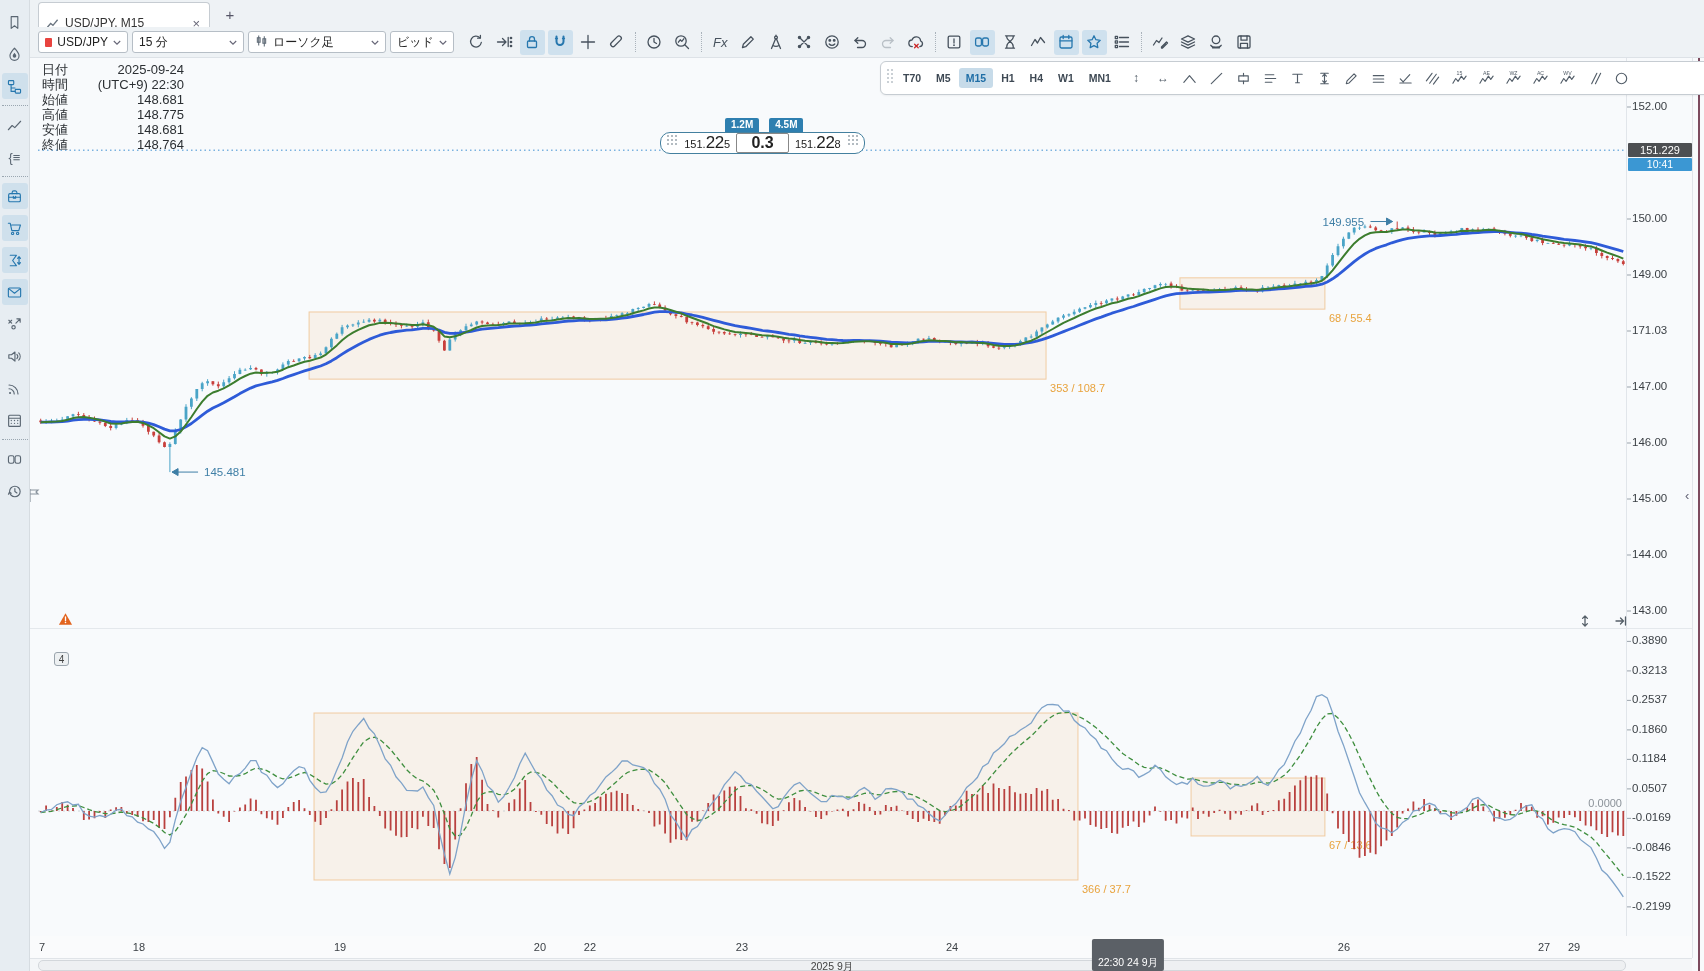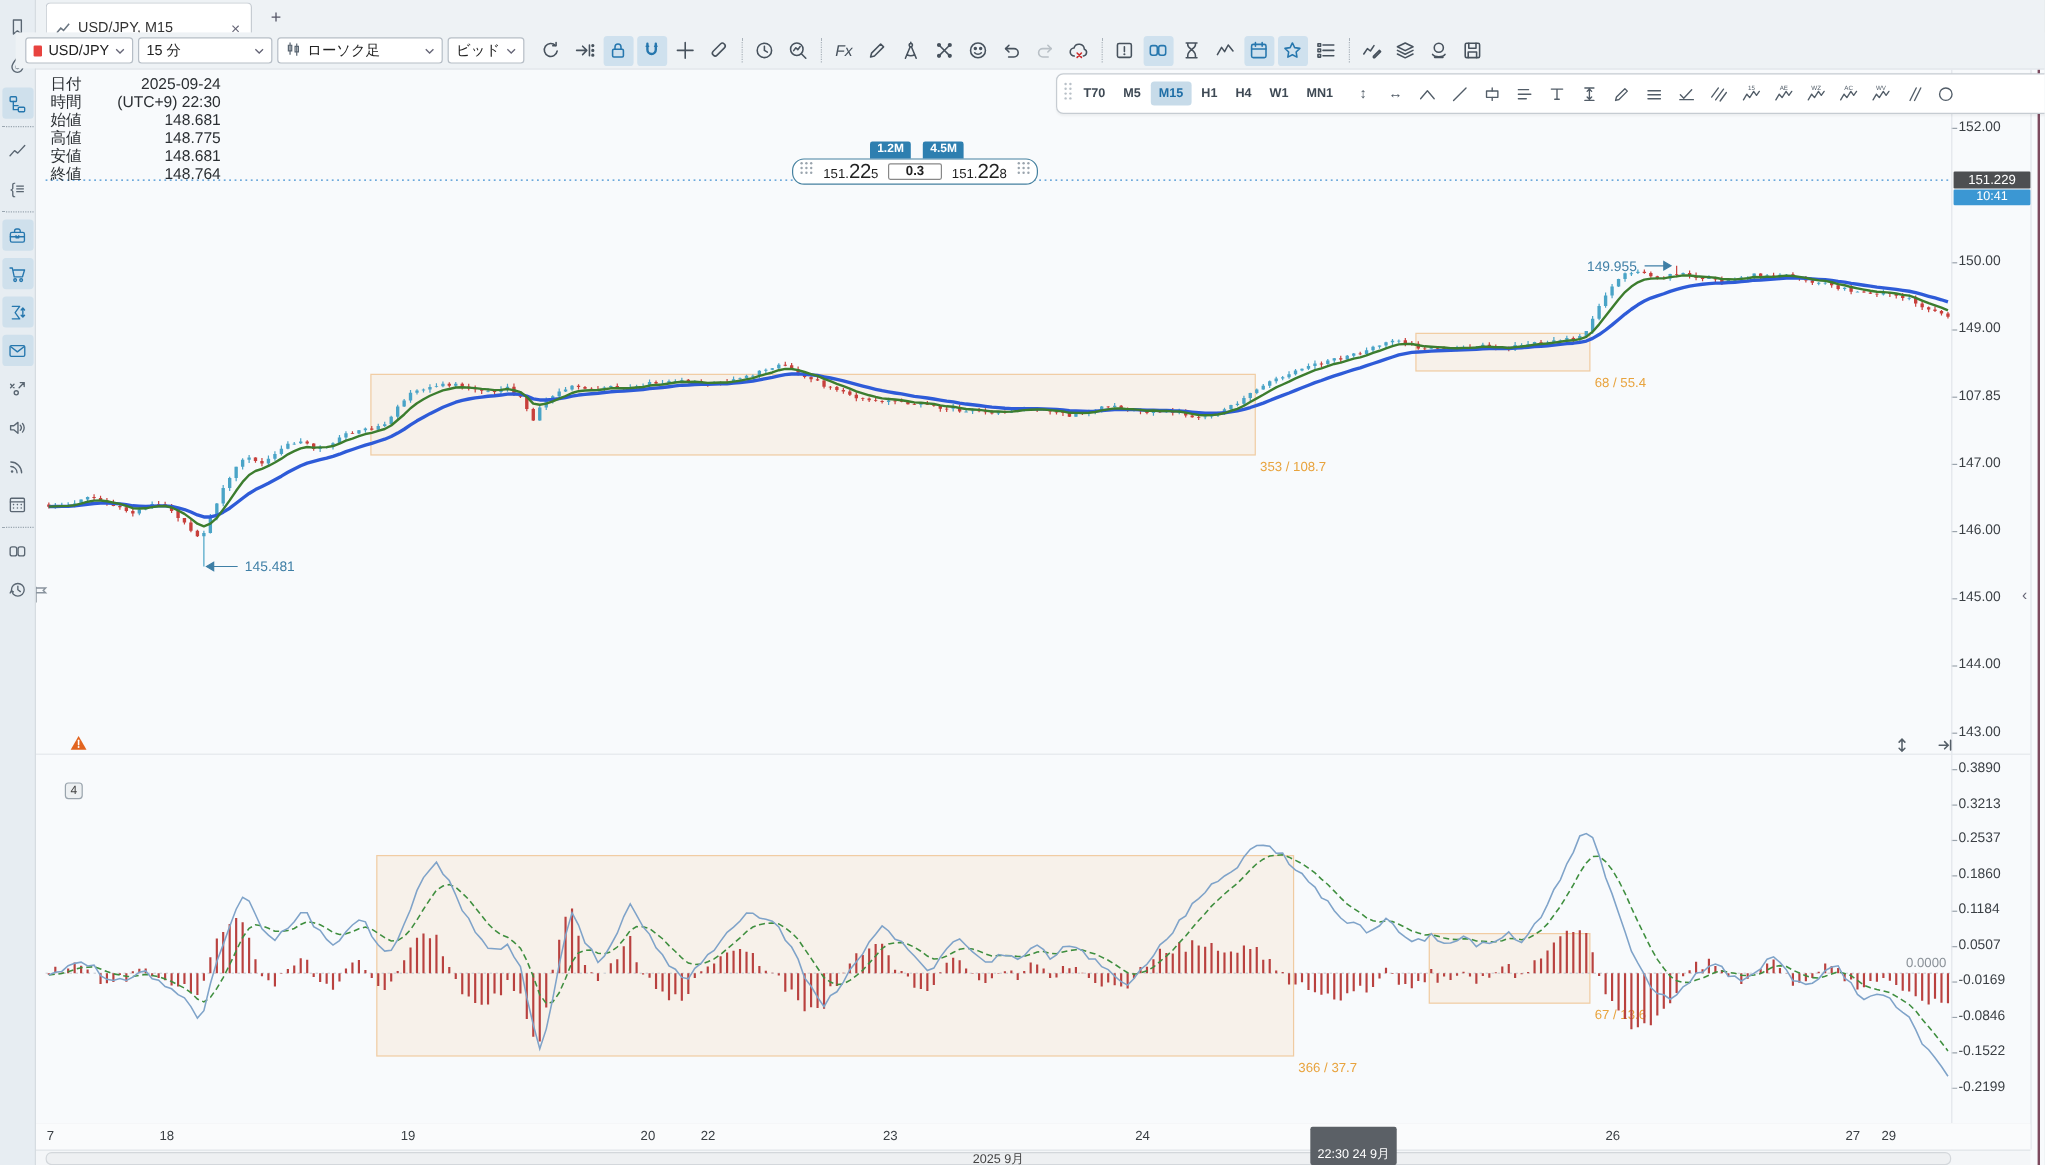--- a/index.html
+++ b/index.html
@@ -14,21 +14,21 @@
   .sbdiv{width:26px;border-top:1px dotted #9aa6b0;margin:3px 0;}
   
   .tabbar{position:absolute;left:30px;top:0;right:0;height:27px;}
   .tab{position:absolute;left:8px;top:2px;width:172px;height:41px;background:#fff;border:1px solid #c6ccd2;border-bottom:none;border-radius:4px 4px 0 0;display:flex;align-items:center;padding:0 7px;gap:6px;}
   .tab .ticon{color:#6a7580;display:flex;}
   .tab .ticon svg{width:13px;height:13px;stroke:currentColor;fill:none;stroke-width:1.4;}
   .tab-title{font-size:12px;color:#333;flex:1;white-space:nowrap;}
   .tab-close{font-size:13px;color:#667;cursor:pointer;padding:0 2px;}
   .tab-add{position:absolute;left:190px;top:4px;font-size:15px;color:#556;width:20px;height:20px;display:flex;align-items:center;justify-content:center;}
   
-  .toolbar{position:absolute;left:13px;top:27px;right:0;height:30px;display:flex;align-items:center;padding-left:8px;gap:4px;background:#eef2f5;}
+  .toolbar{position:absolute;left:30px;top:27px;right:0;height:30px;display:flex;align-items:center;padding-left:8px;gap:4px;background:#eef2f5;}
   .sel{display:flex;align-items:center;gap:5px;background:#fff;border:1px solid #b6bec6;border-radius:3px;height:22px;padding:0 6px;font-size:12px;color:#222;white-space:nowrap;}
   .sel .chev svg{width:8px;height:6px;stroke:#667;fill:none;stroke-width:1.4;}
   .swatch{width:9px;height:9px;background:#e8433f;border-radius:1px;}
   .candle-glyph svg{width:13px;height:13px;stroke:#5a6672;fill:none;stroke-width:1.1;}
   .tbicons{display:flex;align-items:center;gap:3px;margin-left:6px;}
   .tbi{width:25px;height:25px;display:flex;align-items:center;justify-content:center;color:#47525d;border-radius:3px;position:relative;}
   .tbi svg{width:18px;height:18px;stroke:currentColor;fill:none;stroke-width:1.3;stroke-linecap:round;stroke-linejoin:round;}
   .tbi.act{background:#cfe1ee;color:#2677ae;}
   .tbi.dis{color:#b9c0c6;}
   .tbi .tglyph{font-size:13px;font-style:italic;color:inherit;}
@@ -41,21 +41,21 @@
   .lrow{display:flex;justify-content:space-between;font-size:13px;color:#2b2f33;line-height:15px;}
   
   .twidget{position:absolute;left:630px;top:60px;z-index:6;}
   .ttabs{display:flex;gap:10px;margin-left:65px;}
   .ttab{background:#2e7fb0;color:#fff;font-size:10px;font-weight:bold;padding:1px 6px;border-radius:2px 2px 0 0;line-height:12px;}
   .tpanel{width:205px;height:22px;background:#fff;border:1.5px solid #44809f;border-radius:10px;display:flex;align-items:center;padding:0 5px;gap:4px;}
   .thandle svg{width:12px;height:14px;fill:#9aa4ad;}
   .tprice{display:flex;align-items:baseline;color:#222;}
   .tprice .sm{font-size:11px;}
   .tprice .bg{font-size:17px;font-weight:500;letter-spacing:-.3px;}
-  .tspread{border:1px solid #888;border-radius:2px;font-size:11px;font-weight:bold;padding:0 14px;color:#222;}
+  .tspread{border:1px solid #888;border-radius:2px;font-size:16px;font-weight:bold;padding:0 14px;color:#222;}
   
   .tfbar{position:absolute;left:850px;top:3px;width:935px;height:34px;background:#fff;border:1px solid #c6ccd2;border-radius:6px;box-shadow:0 1px 2px rgba(0,0,0,.05);display:flex;align-items:center;padding:0 4px;gap:1px;z-index:7;}
   .tfhandle svg{width:10px;height:18px;fill:#b8c0c7;}
   .tfb{font-size:10.5px;font-weight:bold;color:#3e4954;padding:4px 7px;border-radius:3px;}
   .tfb.act{background:#c7dbe9;color:#1f6ea6;}
   .tft{width:26px;height:24px;display:flex;align-items:center;justify-content:center;color:#525d68;font-size:12px;}
   .tft svg{width:17px;height:17px;stroke:currentColor;fill:none;stroke-width:1.2;stroke-linecap:round;stroke-linejoin:round;}
   
   .ptick{position:absolute;left:1602px;width:58px;font-size:11.5px;color:#3a3f44;text-align:left;z-index:4;}
   .lastprice{position:absolute;left:1598px;width:64px;height:14px;background:#4d4f52;color:#fff;font-size:11px;text-align:center;line-height:14px;border-radius:1px;z-index:5;}
@@ -676,21 +676,21 @@
         <div class="tlabel" style="left: 1514.06px;">27</div>
         <div class="tlabel" style="left: 1544.07px;">29</div>
         <div class="thl" style="left: 1098px;">22:30 24 9月</div>
       </div>
     <div class="footer">
       <div class="fthumb">2025 9月</div>
     </div>
   <div class="ptick" style="top: 42px;">152.00</div>
       <div class="ptick" style="top: 154px;">150.00</div>
       <div class="ptick" style="top: 210px;">149.00</div>
-      <div class="ptick" style="top: 266px;">107.85</div>
+      <div class="ptick" style="top: 266px;">171.03</div>
       <div class="ptick" style="top: 322px;">147.00</div>
       <div class="ptick" style="top: 378px;">146.00</div>
       <div class="ptick" style="top: 434px;">145.00</div>
       <div class="ptick" style="top: 490px;">144.00</div>
       <div class="ptick" style="top: 546px;">143.00</div>
       <div class="ptick" style="top: 576.396px;">0.3890</div>
       <div class="ptick" style="top: 605.913px;">0.3213</div>
       <div class="ptick" style="top: 635.387px;">0.2537</div>
       <div class="ptick" style="top: 664.904px;">0.1860</div>
       <div class="ptick" style="top: 694.378px;">0.1184</div>

